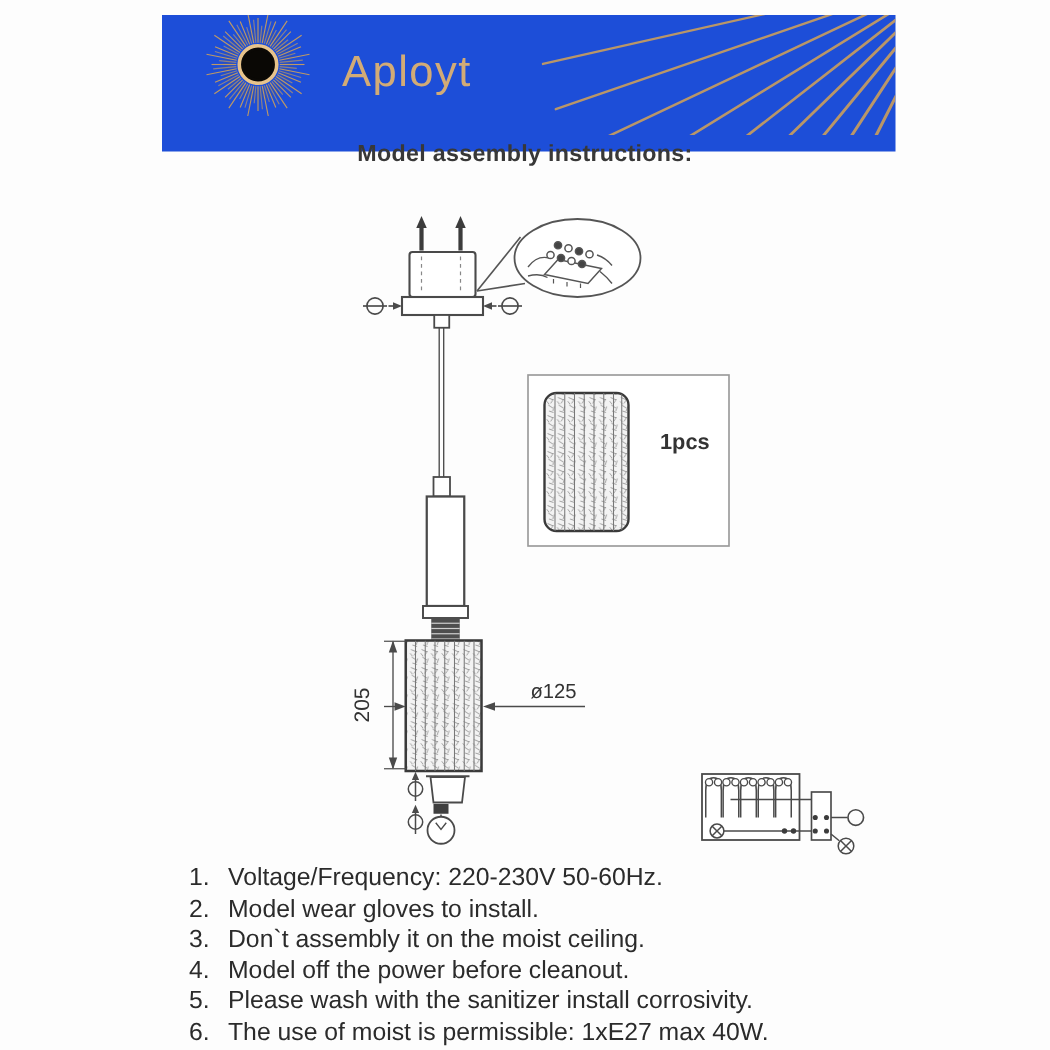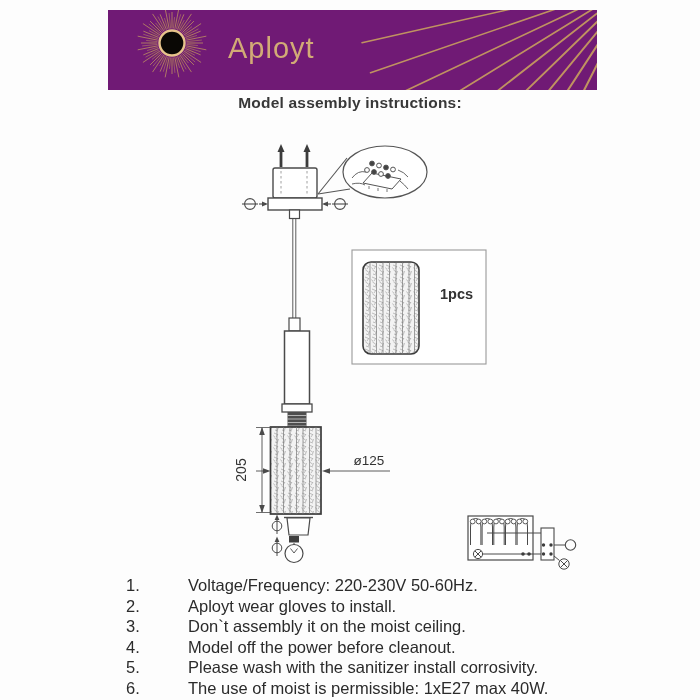--- a/index.html
+++ b/index.html
@@ -4,39 +4,39 @@
 <style>
   html,body{margin:0;padding:0;}
   body{
     width:700px;height:700px;position:relative;overflow:hidden;
     background:#fdfdfd;
     font-family:"Liberation Sans", sans-serif;
     color:#2d2d2d;
   }
   
   .banner{
-    position:absolute;left:108px;top:10px;width:489px;height:80px;
-    background:#701a75;overflow:hidden;
+    position:absolute;left:108px;top:10px;width:489px;height:91px;
+    background:#1d4ed8;overflow:hidden;
   }
   .banner svg{position:absolute;left:0;top:0;}
   .brand-text{
     position:absolute;left:120px;top:22px;
     font-size:29px;font-weight:400;letter-spacing:1px;color:#d2ab76;
   }
   
   .title-block{position:absolute;left:0;top:94px;width:700px;text-align:center;color:#383838;}
   .title-line1{font-size:15.5px;font-weight:600;letter-spacing:.2px;}
   .title-line2{font-size:15.5px;font-weight:600;margin-top:3px;letter-spacing:.3px;}
   
   #diagram{position:absolute;left:0;top:0;}
   
   .instructions{position:absolute;left:126px;top:575px;width:480px;}
   .instr-row{display:flex;font-size:16.5px;line-height:20.6px;color:#2b2b2b;font-weight:500;}
   .instr-num{width:26px;flex:0 0 26px;}
-  .instr-text{flex:1;white-space:nowrap;margin-left:36px;}
+  .instr-text{flex:1;white-space:nowrap;}
 </style>
 </head>
 <body>
 
 <div class="banner">
   <svg width="489" height="80" viewBox="0 0 489 80">
     <defs>
       <clipPath id="bannerClip">
           <rect x="0" y="0" width="489" height="80"></rect>
         </clipPath>
@@ -332,21 +332,21 @@
   </g>
 </svg>
 
 <div class="instructions">
   <div class="instr-row">
     <span class="instr-num">1.</span>
     <span class="instr-text">Voltage/Frequency: 220-230V 50-60Hz.</span>
   </div>
   <div class="instr-row">
     <span class="instr-num">2.</span>
-    <span class="instr-text">Aployt wear gloves to install.</span>
+    <span class="instr-text">Model wear gloves to install.</span>
   </div>
   <div class="instr-row">
     <span class="instr-num">3.</span>
     <span class="instr-text">Don`t assembly it on the moist ceiling.</span>
   </div>
   <div class="instr-row">
     <span class="instr-num">4.</span>
     <span class="instr-text">Model off the power before cleanout.</span>
   </div>
   <div class="instr-row">

